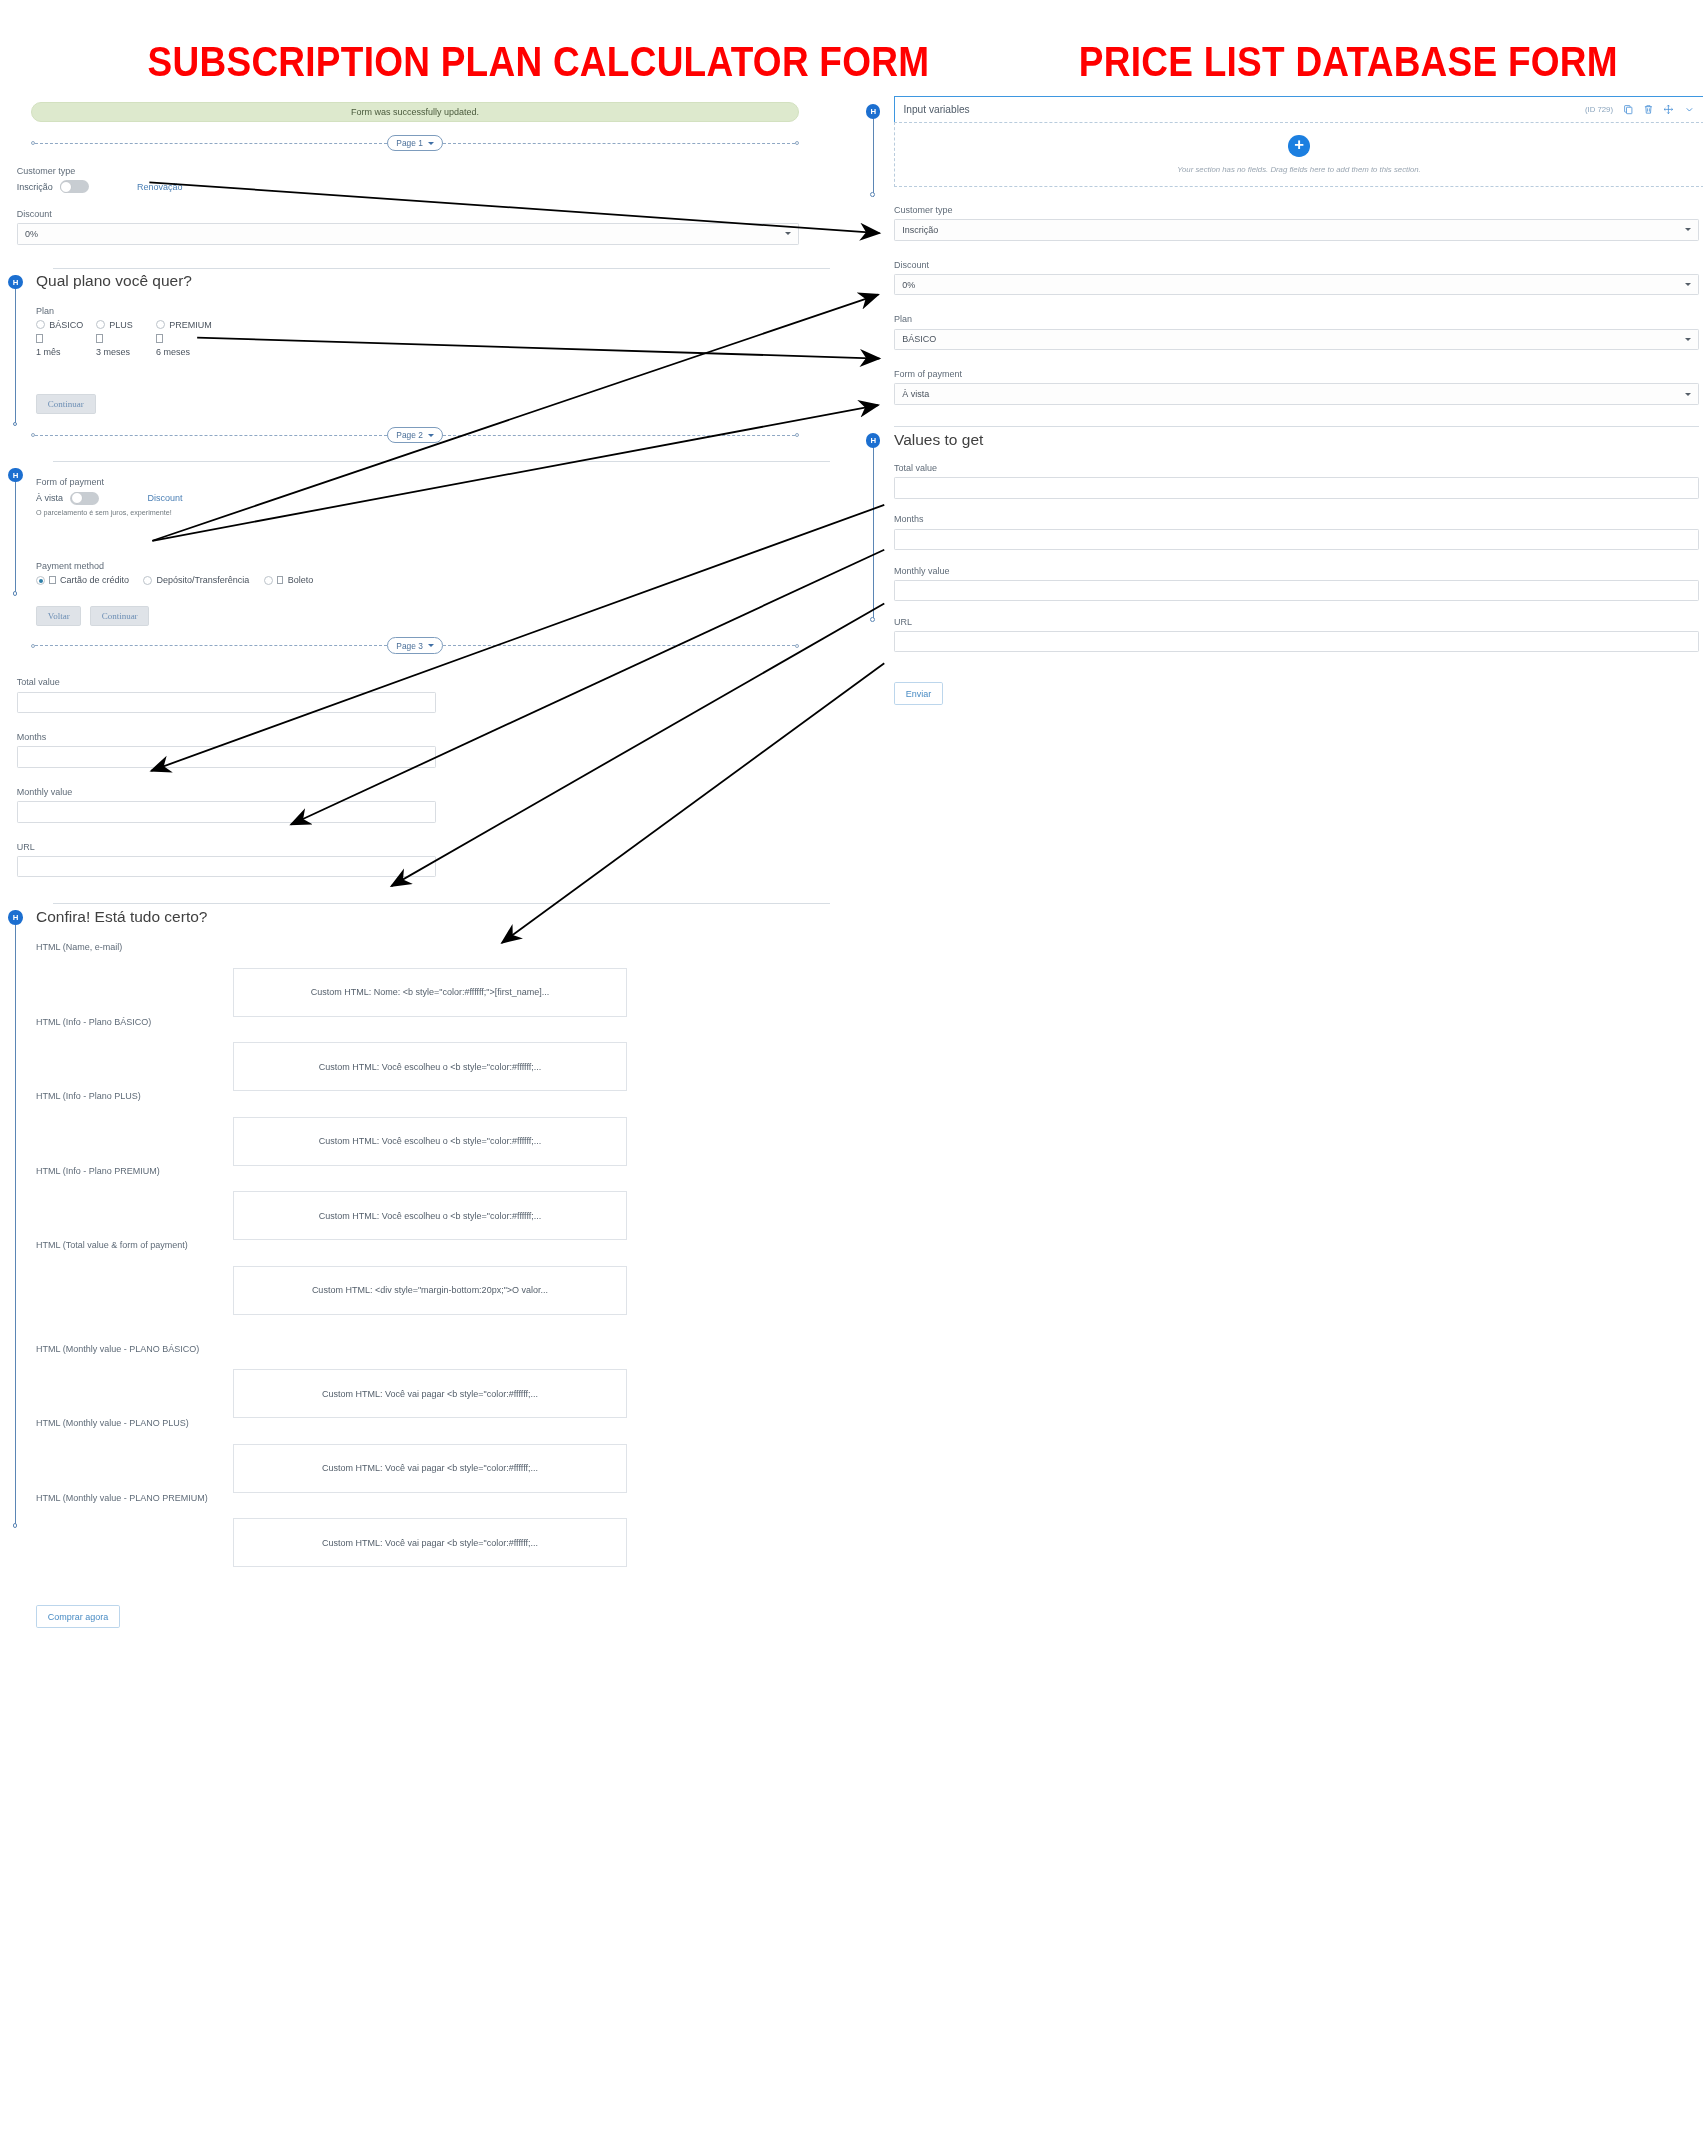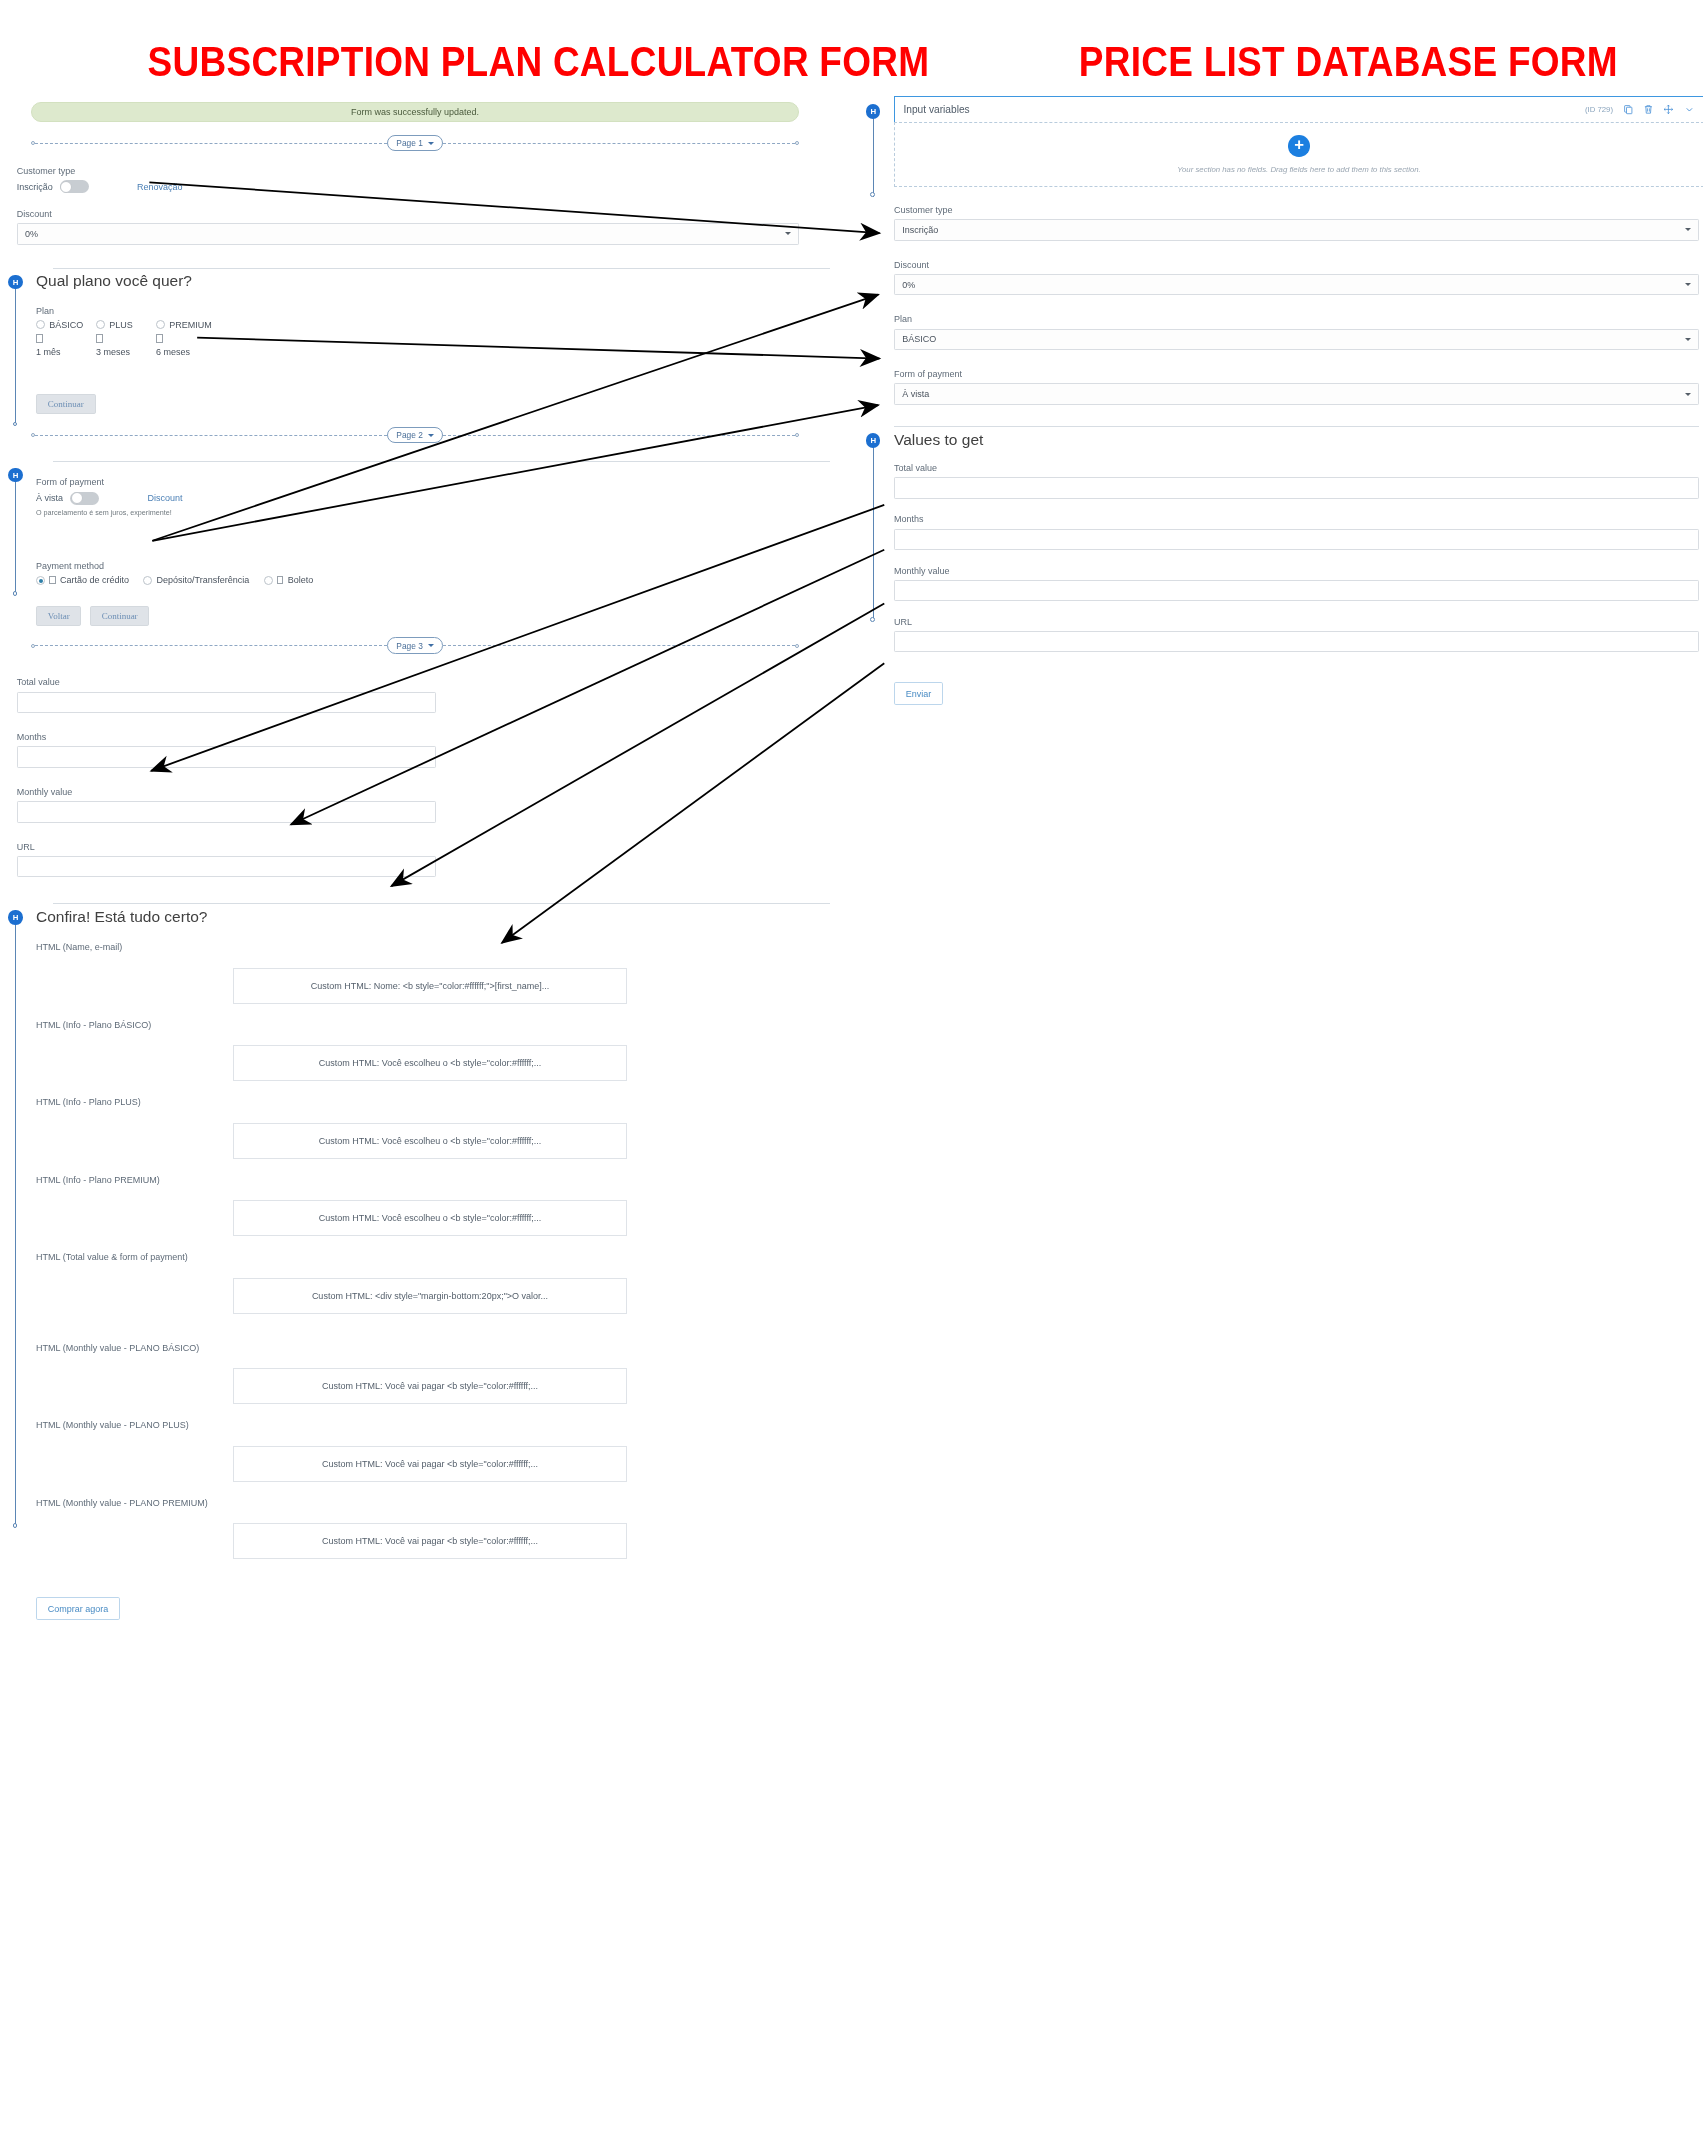--- a/index.html
+++ b/index.html
@@ -164,25 +164,25 @@
   .btn-grey {
     background: #dfe3e8; border: 0.6px solid #d4d9de; border-radius: 1.8px;
     color: #6d8fb5; font-size: 9px; padding: 4.2px 10.8px; font-family: Liberation Serif, serif;
   }
   .btn-light {
     background: #ffffff; border: 0.6px solid #bcd6ec; border-radius: 1.8px;
     color: #4a8cc4; font-size: 9px; padding: 5.4px 10.8px;
   }
 
   
-  .html-block { margin-top: 16px; }
+  .html-block { margin-top: 0; }
   .html-block .hb-label { font-size: 9px; color: #5f6b78; }
   .html-block .hb-box {
     margin-top: 15.5px; margin-left: 197px;
-    width: 394px; height: 36px;
+    width: 394px; height: 49px;
     border: 0.6px solid #dfe3e8; background: #fff;
     display: flex; align-items: center; justify-content: center;
     font-size: 9px; color: #55606c; text-align: center;
     padding: 0 9.6px;
   }
 
   
   .builder-section { position: relative; padding-left: 29px; }
   .builder-head {
     border: 1.2px solid #3e97e0;

